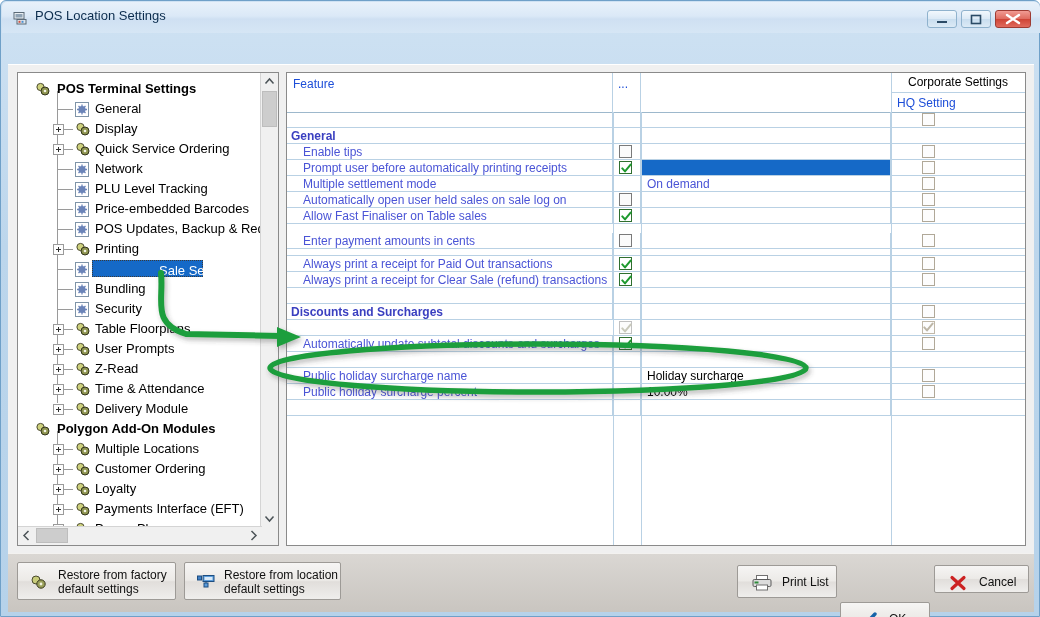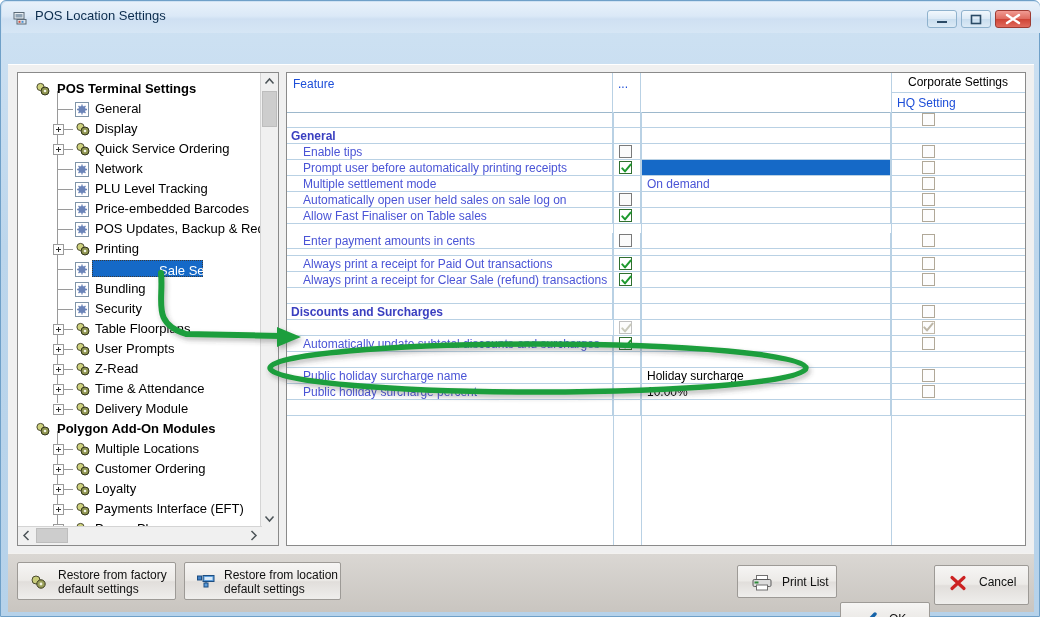--- a/index.html
+++ b/index.html
@@ -334,21 +334,21 @@
   #btn-location .blabel { left: 39px; top: 5px; }
 
   #btn-print { left: 729px; top: 11px; width: 100px; height: 33px; }
   #btn-print .bicon { left: 14px; top: 9px; }
   #btn-print .blabel { left: 44px; top: 9px; }
 
   #btn-ok { left: 832px; top: 11px; width: 90px; height: 33px; margin-top: 37px; }
   #btn-ok .bicon { left: 16px; top: 9px; }
   #btn-ok .blabel { left: 48px; top: 9px; }
 
-  #btn-cancel { left: 926px; top: 11px; width: 95px; height: 40px; }
+  #btn-cancel { left: 926px; top: 11px; width: 95px; height: 28px; }
   #btn-cancel .bicon { left: 14px; top: 9px; }
   #btn-cancel .blabel { left: 44px; top: 9px; }
 </style>
 </head>
 <body>
 
 <div id="window">
 
   <div id="titlebar">
     <span id="title-icon">

